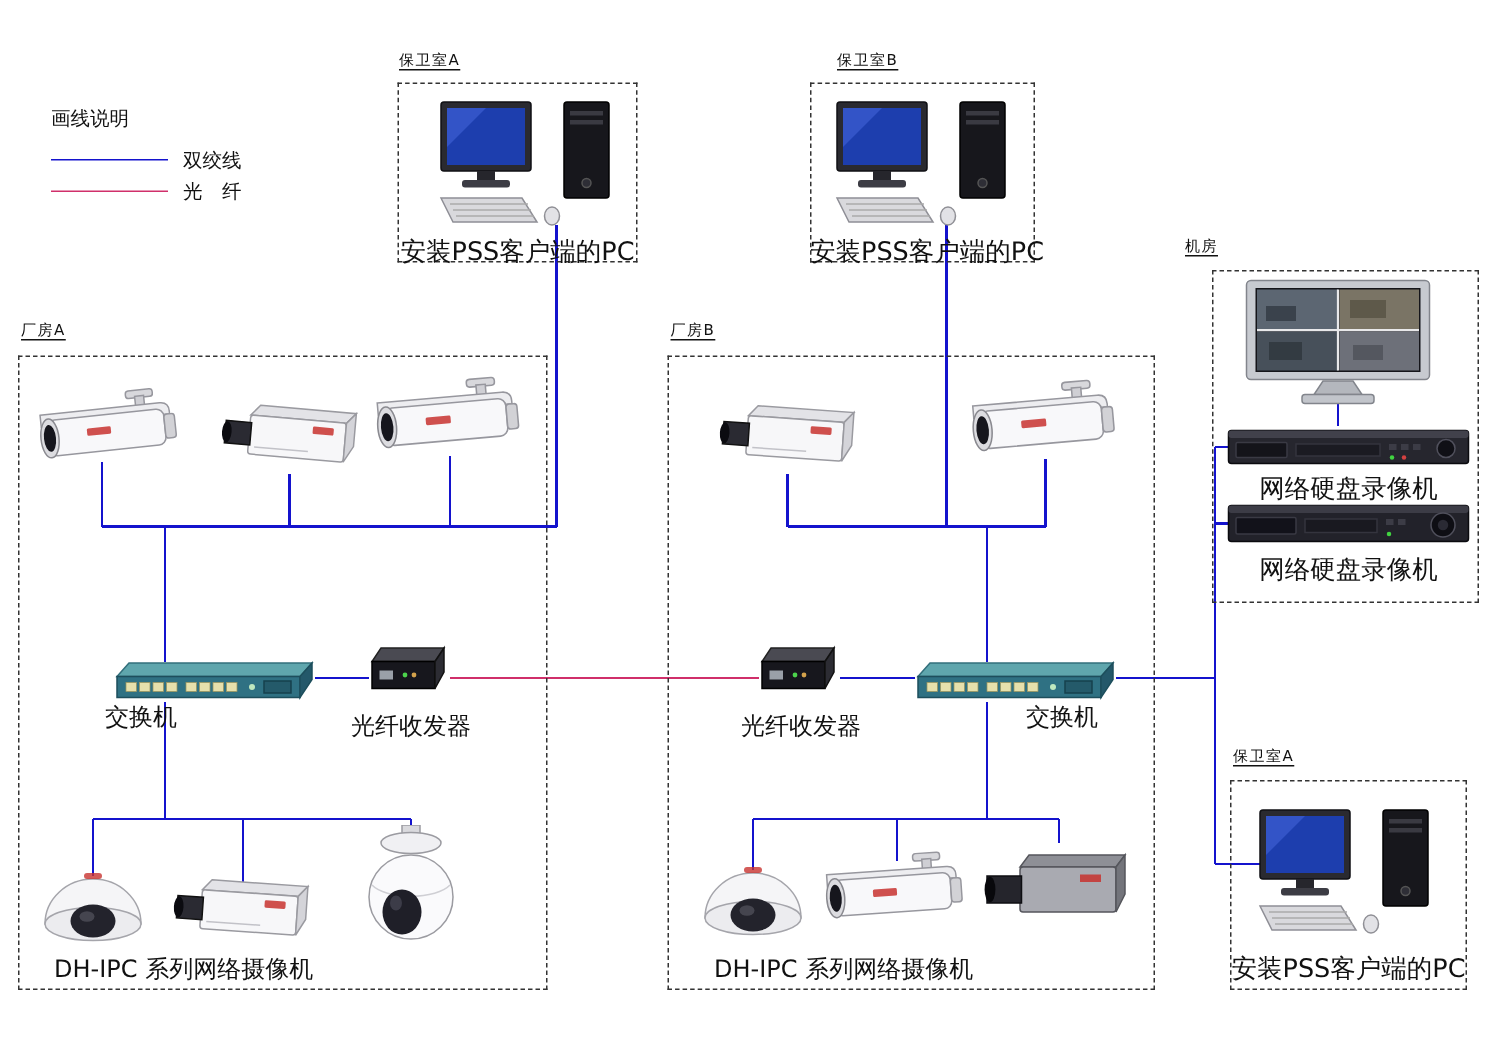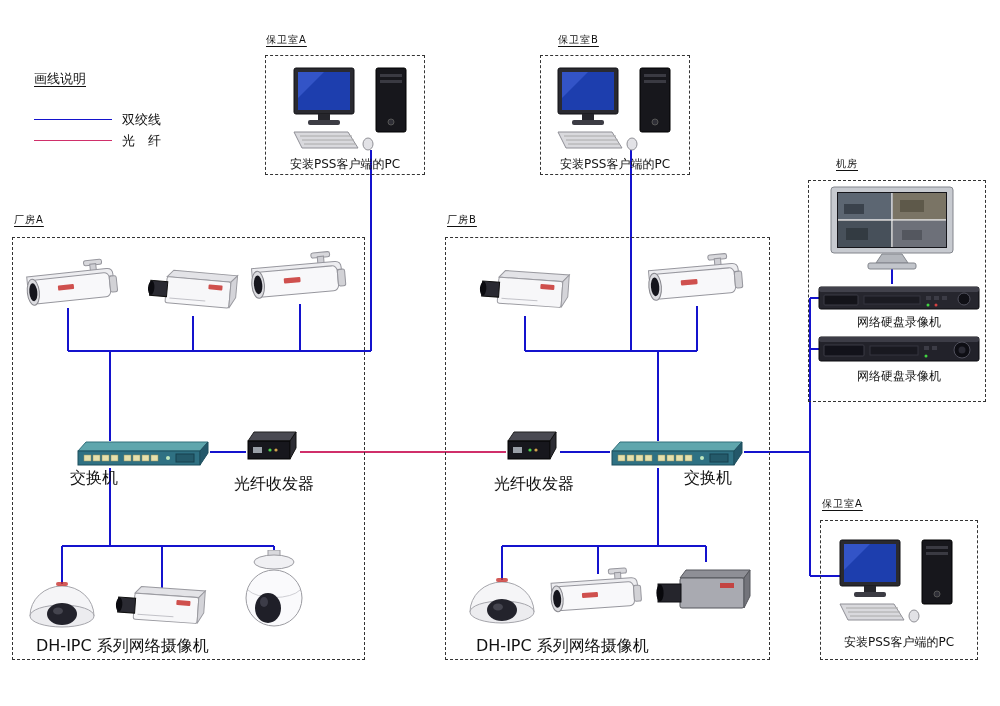--- a/index.html
+++ b/index.html
@@ -2,38 +2,38 @@
 <html style="--twisted-pair: #1413cd; --fiber: #d02f6a; --box-border: #333333; --background: #ffffff;"><head>
 <meta charset="utf-8">
 <style>
   * { margin:0; padding:0; box-sizing:border-box; }
   html,body { background:#fff; }
   body { font-family:"DejaVu Sans","Liberation Sans",sans-serif; color:#111; }
   .canvas { position:relative; width:1000px; height:706px; background:var(--background,#fff); overflow:hidden; }
 
   .room-box { position:absolute; border:1px dashed var(--box-border,#333); }
   .room-title { position:absolute; font-size:10px; letter-spacing:1px; text-decoration:underline; text-underline-offset:3px; white-space:nowrap; }
-  .lbl { position:absolute; font-size:12px; white-space:nowrap; }
+  .lbl { position:absolute; font-size:17px; white-space:nowrap; }
   .lbl.center { text-align:center; }
   .lbl.big { font-size:16px; }
 
   .wires { position:absolute; left:0; top:0; width:1000px; height:706px; pointer-events:none; }
   .wires line { stroke-width:1.5; }
   .w-blue { stroke:var(--twisted-pair,#1413cd); }
   .w-red  { stroke:var(--fiber,#d02f6a); }
 
   .dev { position:absolute; }
   .rot-n6 { transform:rotate(-6deg); }
   .rot-n5 { transform:rotate(-5deg); }
   .rot-n4 { transform:rotate(-4deg); }
   .rot-p4 { transform:rotate(4deg); }
   .rot-p5 { transform:rotate(5deg); }
 
   .legend { position:absolute; left:34px; top:70px; font-size:13px; }
-  .legend-title { font-size:13px; text-decoration:underline; text-underline-offset:3px; margin-bottom:21px; }
+  .legend-title { font-size:13px; text-underline-offset:3px; margin-bottom:8px; }
   .legend-row { display:flex; align-items:center; height:21px; }
   .legend-line { display:inline-block; width:78px; height:0; margin-right:10px; }
   .legend-line.blue { border-top:1.6px solid var(--twisted-pair,#1413cd); }
   .legend-line.red  { border-top:1.6px solid var(--fiber,#d02f6a); }
 </style>
 </head>
 <body>
 
 <div class="canvas">
 
@@ -97,21 +97,21 @@
       <span>光　纤</span>
     </div>
   </div>
 
   <div class="room-title" style="left:266px; top:33px;">保卫室A</div>
   <div class="room-box" style="left:265px; top:55px; width:160px; height:120px;"></div>
 
   <div class="room-title" style="left:558px; top:33px;">保卫室B</div>
   <div class="room-box" style="left:540px; top:55px; width:150px; height:120px;"></div>
 
-  <div class="room-title" style="left:836px; top:157px;text-decoration:underline;">机房</div>
+  <div class="room-title" style="left:790px; top:157px;text-decoration:underline;">机房</div>
   <div class="room-box" style="left:808px; top:180px; width:178px; height:222px;"></div>
 
   <div class="room-title" style="left:14px; top:213px;">厂房A</div>
   <div class="room-box" style="left:12px; top:237px; width:353px; height:423px;"></div>
 
   <div class="room-title" style="left:447px; top:213px;">厂房B</div>
   <div class="room-box" style="left:445px; top:237px; width:325px; height:423px;"></div>
 
   <div class="room-title" style="left:822px; top:497px;">保卫室A</div>
   <div class="room-box" style="left:820px; top:520px; width:158px; height:140px;"></div>

